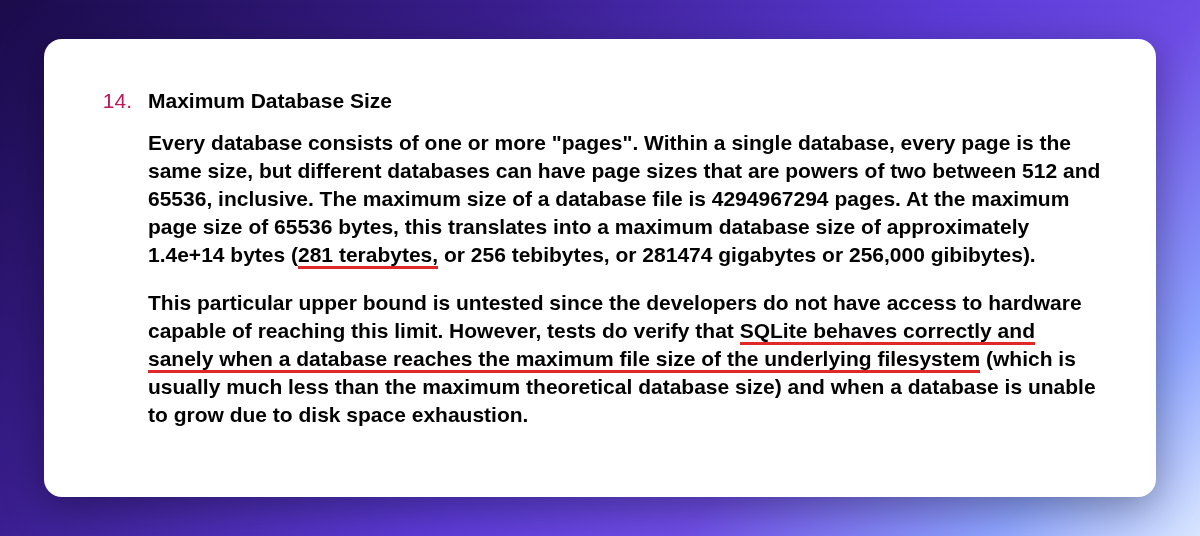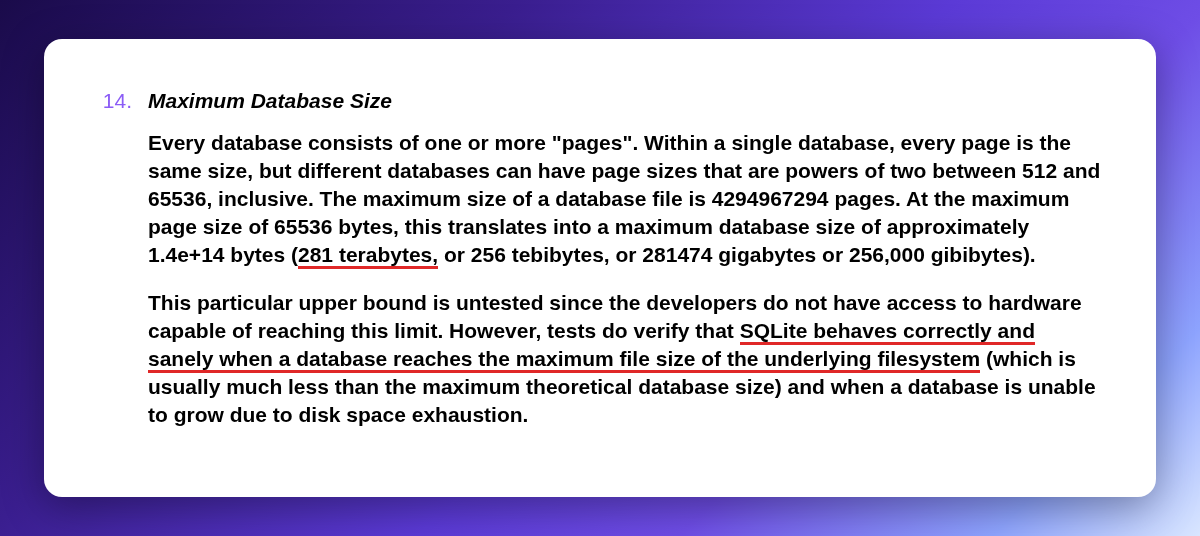--- a/index.html
+++ b/index.html
@@ -29,35 +29,34 @@
   .row {
     display: flex;
     align-items: flex-start;
   }
   .num {
     width: 50px;
     flex: 0 0 50px;
     text-align: right;
     font-size: 21px;
     font-weight: 400;
-    color: #8b5cf6;
+    color: #be185d;
     line-height: 1.35;
     padding-right: 16px;
     box-sizing: border-box;
   }
   .content {
     flex: 1;
   }
   .title {
     font-size: 21px;
     font-weight: 700;
     color: #000;
     line-height: 1.35;
     margin: 0 0 14px 0;
-    font-style: italic;
   }
   .para {
     font-size: 21px;
     line-height: 1.33;
     font-weight: 700;
     color: #000;
     margin: 0 0 20px 0;
   }
   .ul-red {
     border-bottom: 3px solid #e02828;

